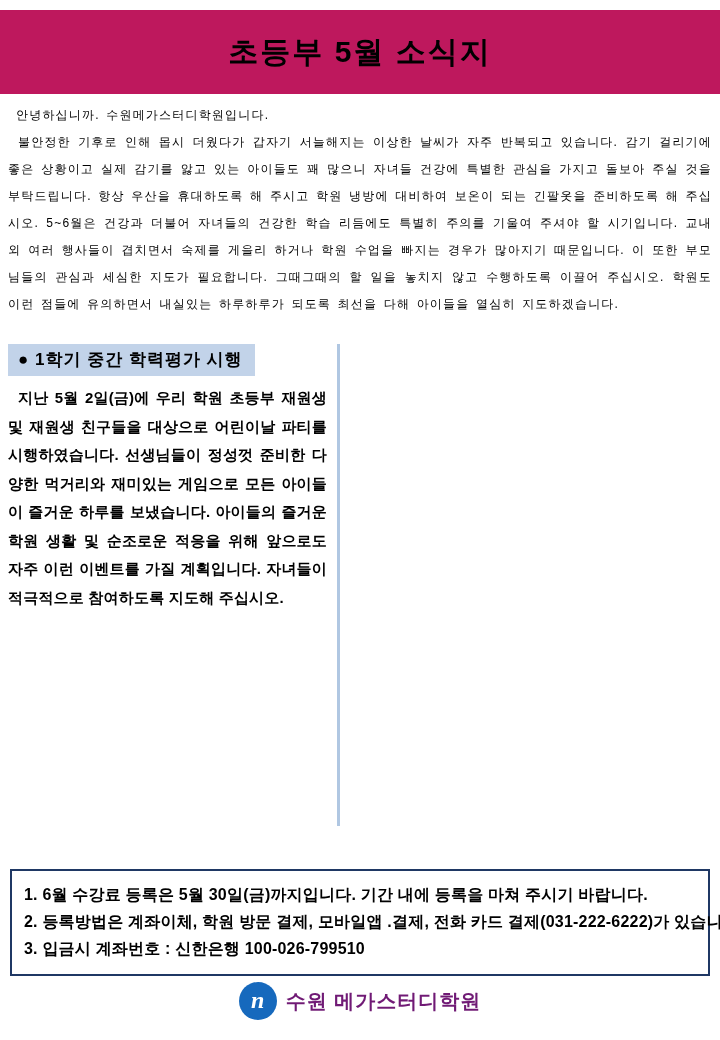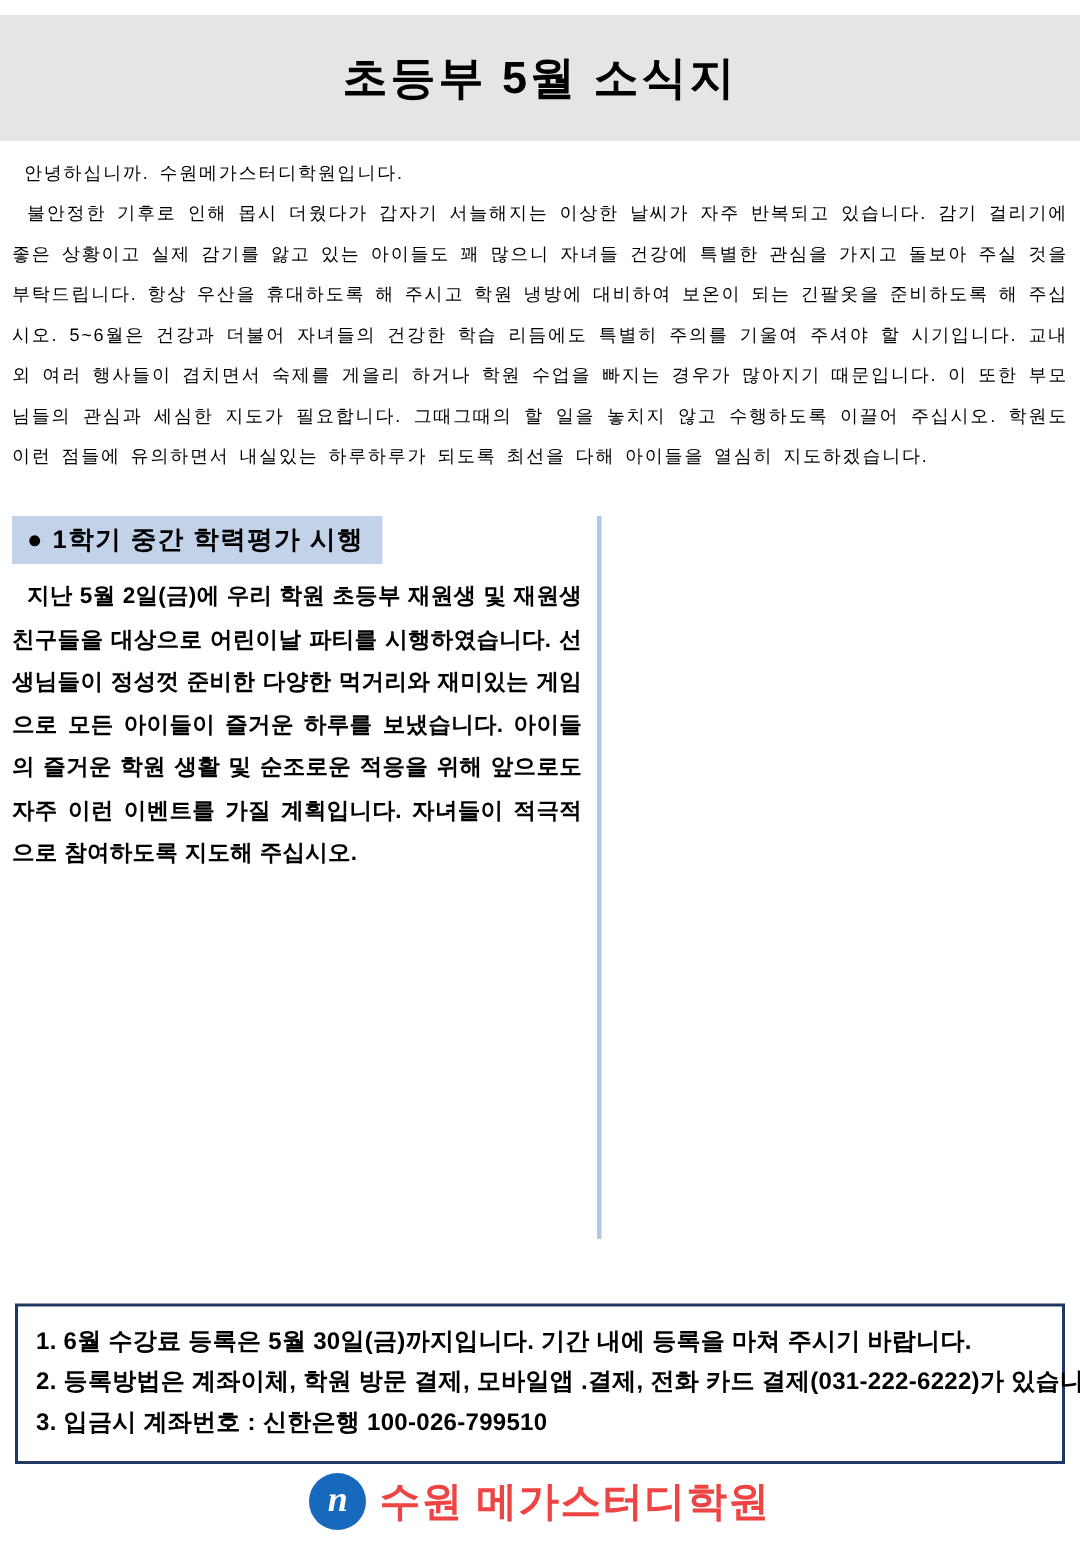--- a/index.html
+++ b/index.html
@@ -8,21 +8,21 @@
     background:#ffffff;
     font-family:"Liberation Sans","DejaVu Sans",sans-serif;
     color:#000;
     position:relative;
     overflow:hidden;
   }
   
   .header-band{
     margin-top:10px;
     height:84px;
-    background:#e5e5e5;
+    background:#be185d;
     display:flex;align-items:center;justify-content:center;
   }
   .header-band h1{
     margin:0;
     font-size:30px;
     font-weight:bold;
     letter-spacing:2px;
     color:#000;
   }
   
@@ -37,21 +37,21 @@
   .intro .line1{padding-left:8px;}
   .intro .body{text-indent:10px;}
   
   .columns{
     position:relative;
     margin-top:26px;
     display:flex;
     min-height:482px;
   }
   .col-left{
-    width:398px;
+    width:337px;
     padding:0 10px 0 8px;
     box-sizing:border-box;
   }
   .col-divider{
     width:3px;
     background:#b0c7e2;
     flex:none;
   }
   .col-right{
     flex:1;
@@ -108,23 +108,23 @@
   .logo-circle span{
     color:#fff;
     font-family:"Liberation Serif","DejaVu Serif",serif;
     font-style:italic;
     font-weight:bold;
     font-size:24px;
     line-height:1;
     transform:translateY(-1px);
   }
   .academy-name{
-    font-size:27px;
+    font-size:20px;
     font-weight:bold;
-    color:#ef4444;
+    color:#701a75;
     letter-spacing:1px;
   }
 </style>
 </head>
 <body>
 
 <div class="header-band">
   <h1>초등부  5월 소식지</h1>
 </div>
 

